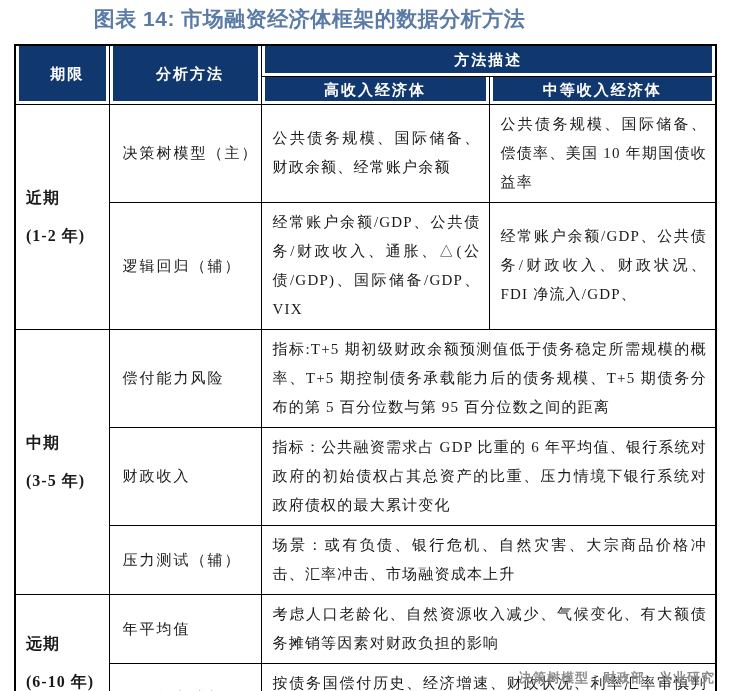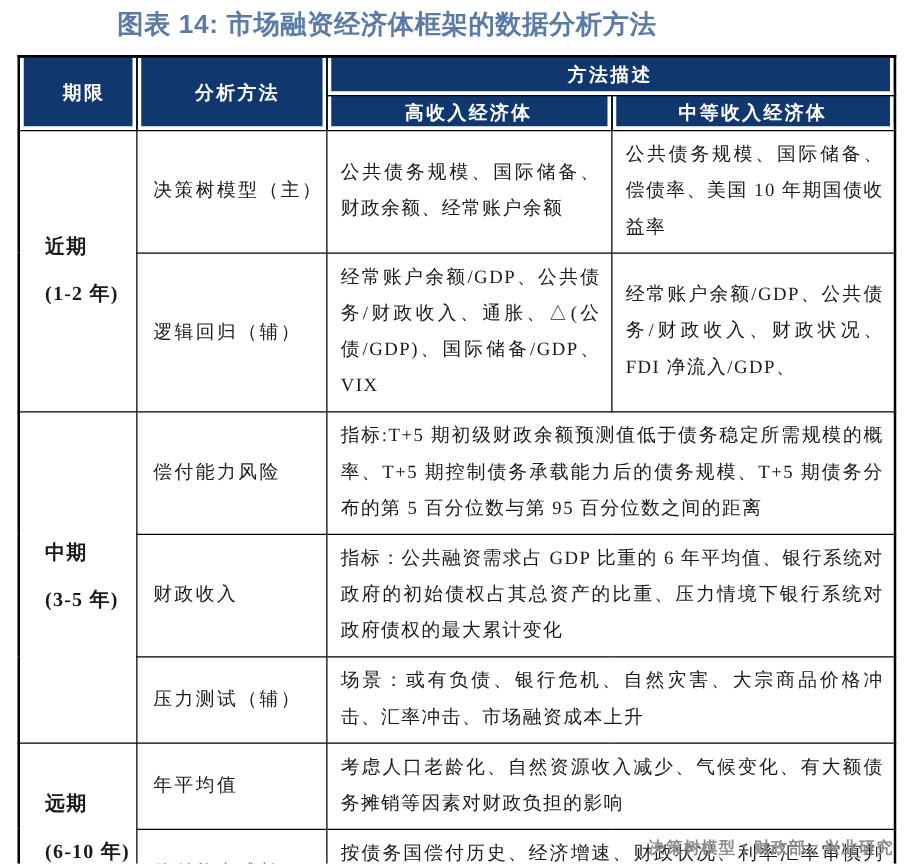--- a/index.html
+++ b/index.html
@@ -64,21 +64,21 @@
   td {
     border: 1px solid #000000;
     font-size: 15px;
     color: #1a1a1a;
     vertical-align: middle;
     padding: 0;
   }
   td.period {
     font-weight: bold;
     text-align: left;
-    padding-left: 20px;
+    padding-left: 10px;
     font-size: 16px;
     line-height: 38px;
     letter-spacing: 1px;
   }
   td.method {
     padding-left: 13px;
     letter-spacing: 2px;
     line-height: 28px;
     margin-top: 36px;
   }

